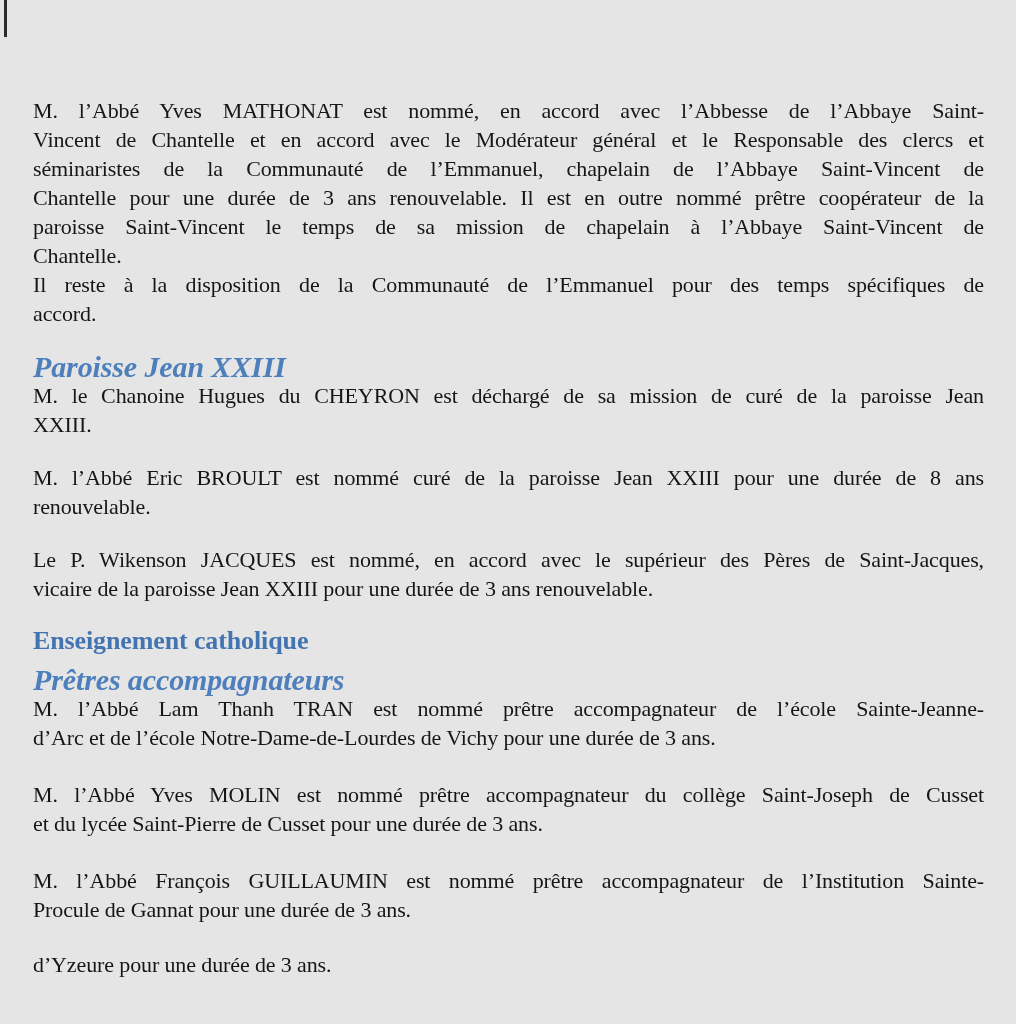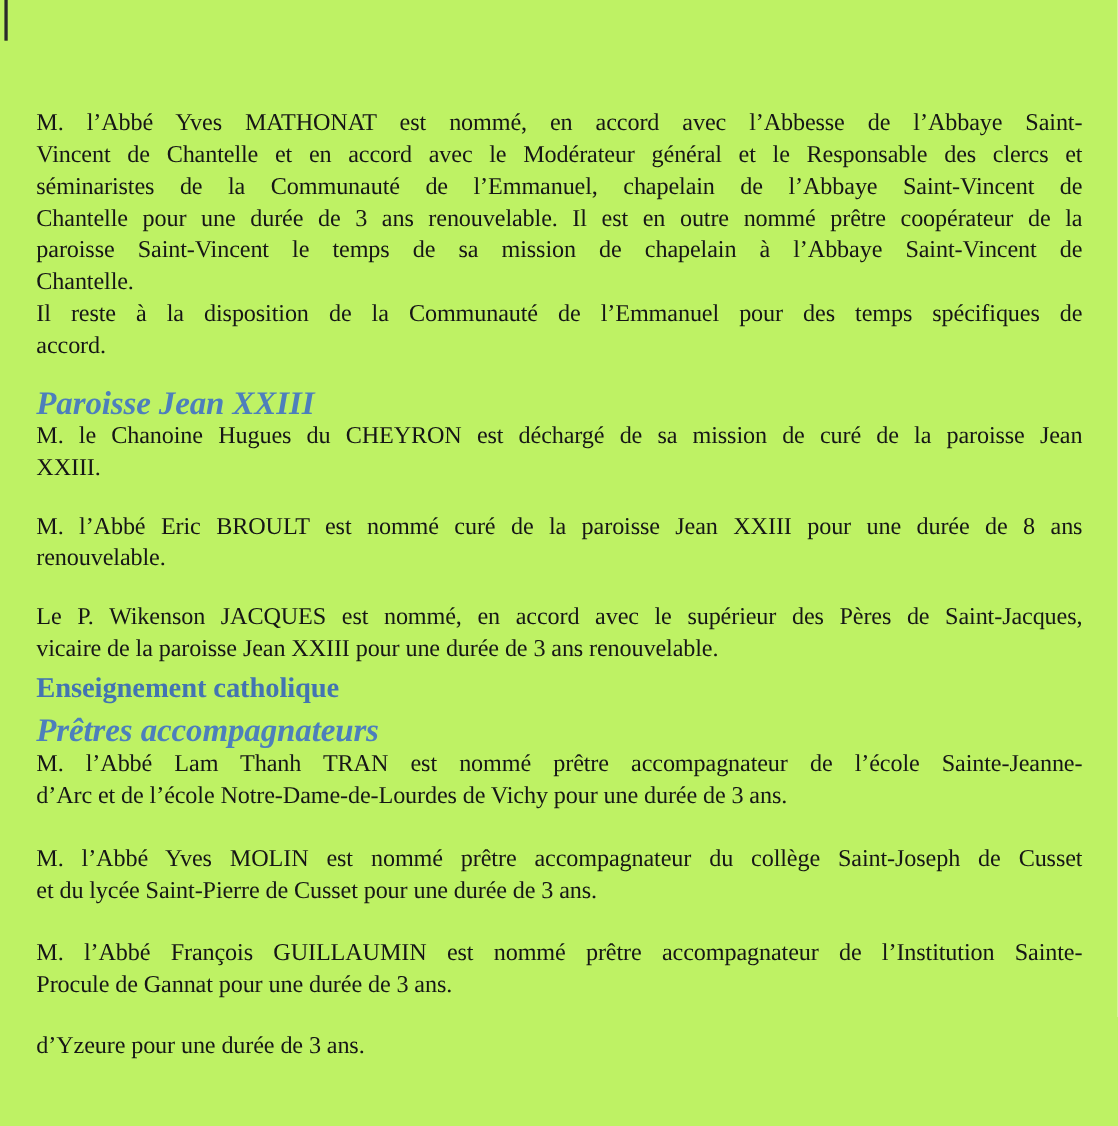--- a/index.html
+++ b/index.html
@@ -10,21 +10,21 @@
   body {
     width: 1016px;
     height: 1024px;
     position: relative;
     overflow: hidden;
     font-family: "Liberation Serif", serif;
   }
   .page {
     position: absolute;
     inset: 0;
-    background: #bef264;
+    background: #e5e5e5;
   }
   .edge-artifact {
     position: absolute;
     left: 4px;
     top: 0;
     width: 3px;
     height: 37px;
     background: var(--artifact-color, #2a2a2a);
   }
   main.doc {
@@ -56,21 +56,21 @@
     color: var(--heading-italic-blue, #4d7fbc);
     font-size: 30px;
   }
   .heading.h-bold {
     color: var(--heading-bold-blue, #4374b2);
     font-size: 26px;
   }
   
   .mb0  { margin-bottom: 0; }
   .mb10 { margin-bottom: 10px; }
-  .mb18 { margin-bottom: 8px; }
+  .mb18 { margin-bottom: 23px; }
   .mb24 { margin-bottom: 24px; }
   .mb26 { margin-bottom: 26px; }
   .mb28 { margin-bottom: 28px; }
 </style>
 </head>
 <body style="background: rgb(255, 255, 255);">
 
 <div class="page">
 
   <div class="edge-artifact"></div>

